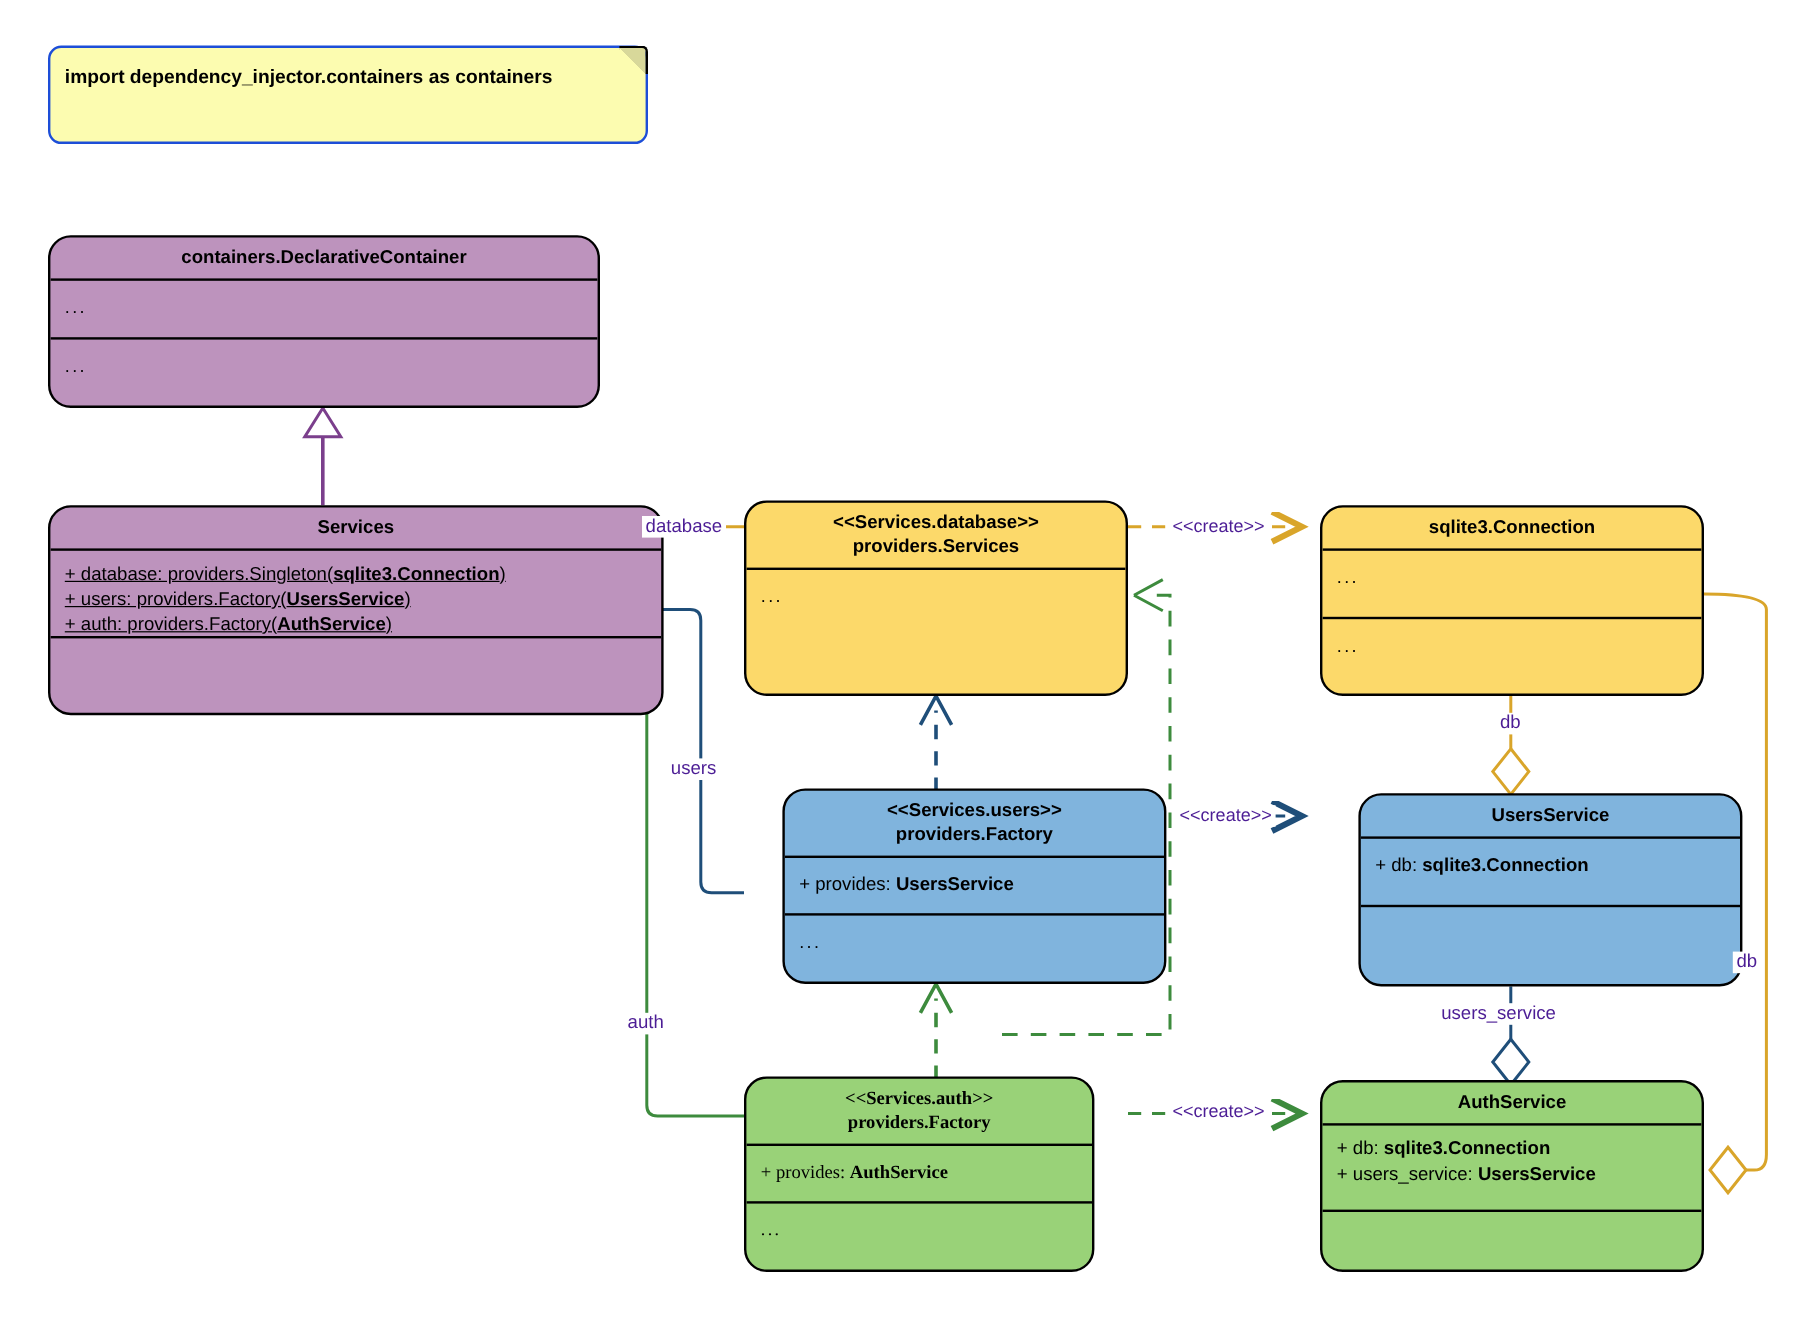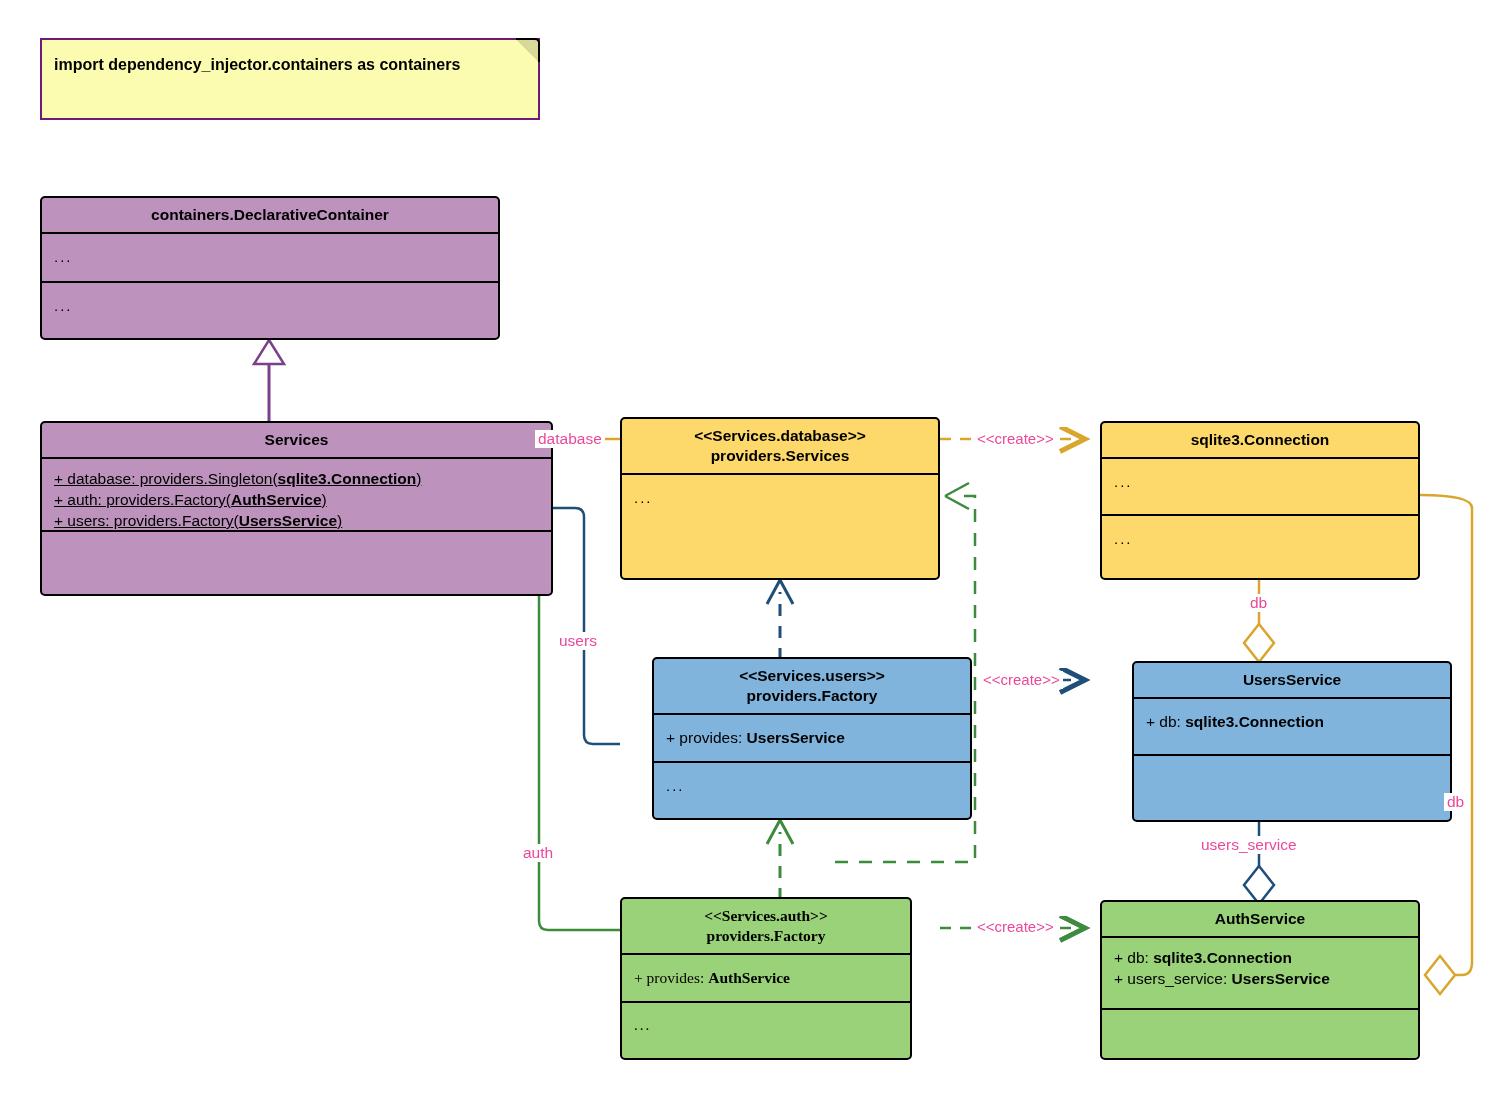--- a/index.html
+++ b/index.html
@@ -28,22 +28,22 @@
 
   
   .note {
     position: absolute;
     left: 40px;
     top: 38px;
     width: 500px;
     height: 82px;
     box-sizing: border-box;
     background: #fcfcb0;
-    border: 2px solid #701a75;
-    border-radius: 0;
+    border: 2px solid #1d4ed8;
+    border-radius: 11px;
     padding: 14px 16px 0 12px;
   }
   .note .corner {
     position: absolute;
     right: -2px;
     top: -2px;
     width: 22px;
     height: 22px;
     background: linear-gradient(225deg, #d8d89a 0 50%, transparent 50% 100%);
     border-top: 2px solid #000;
@@ -56,21 +56,21 @@
     color: #000;
     line-height: 21px;
     white-space: pre;
   }
 
   
   .cls {
     position: absolute;
     box-sizing: border-box;
     border: 2.5px solid #000000;
-    border-radius: 5px;
+    border-radius: 19px;
     overflow: hidden;
   }
   .cls .hdr {
     box-sizing: border-box;
     text-align: center;
     font-weight: bold;
     font-size: 15.5px;
     color: #000;
     line-height: 20px;
     padding: 7px 6px;
@@ -92,21 +92,21 @@
   
   .purple { background: #bd93bd; }
   .yellow { background: #fcd96a; }
   .blue   { background: #80b4dd; margin-left: 32px; }
   .green  { background: #99d278; }
 
   
   .elabel {
     position: absolute;
     font-size: 15.5px;
-    color: #ec4899;
+    color: #4c1d95;
     background: #ffffff;
     padding: 0 3px;
     white-space: nowrap;
     line-height: 18px;
   }
   .elabel.stereo { font-size: 15px; }
 </style>
 </head>
 <body>
 
@@ -199,22 +199,22 @@
   <div class="cls purple" style="left:40px; top:196px; width:460px; height:144px;">
     <div class="hdr">containers.DeclarativeContainer</div>
     <div class="sec divider ell" style="height:49px;">...</div>
     <div class="sec ell" style="height:49px;">...</div>
   </div>
 
   <div class="cls purple" style="left:40px; top:421px; width:513px; height:175px;">
     <div class="hdr">Services</div>
     <div class="sec divider" style="height:73px; padding-top:9px;">
       <div><span class="u"><span>+ database: providers.Singleton(</span><span class="b">sqlite3.Connection</span><span>)</span></span></div>
+      <div><span class="u"><span>+ users: providers.Factory(</span><span class="b">UsersService</span><span>)</span></span></div>
       <div><span class="u"><span>+ auth: providers.Factory(</span><span class="b">AuthService</span><span>)</span></span></div>
-      <div><span class="u"><span>+ users: providers.Factory(</span><span class="b">UsersService</span><span>)</span></span></div>
     </div>
     <div class="sec" style="height:32px;"></div>
   </div>
 
   <div class="cls yellow" style="left:620px; top:417px; width:320px; height:163px;">
     <div class="hdr">
       <span class="st">&lt;&lt;Services.database&gt;&gt;</span>
       <span class="st">providers.Services</span>
     </div>
     <div class="sec ell" style="height:48px;">...</div>

